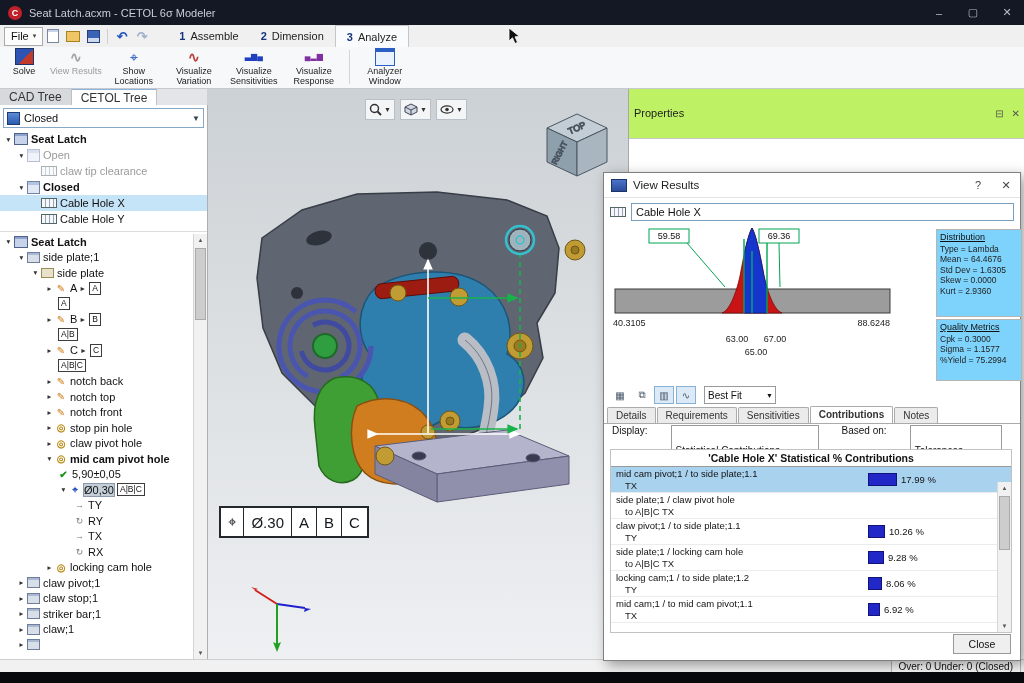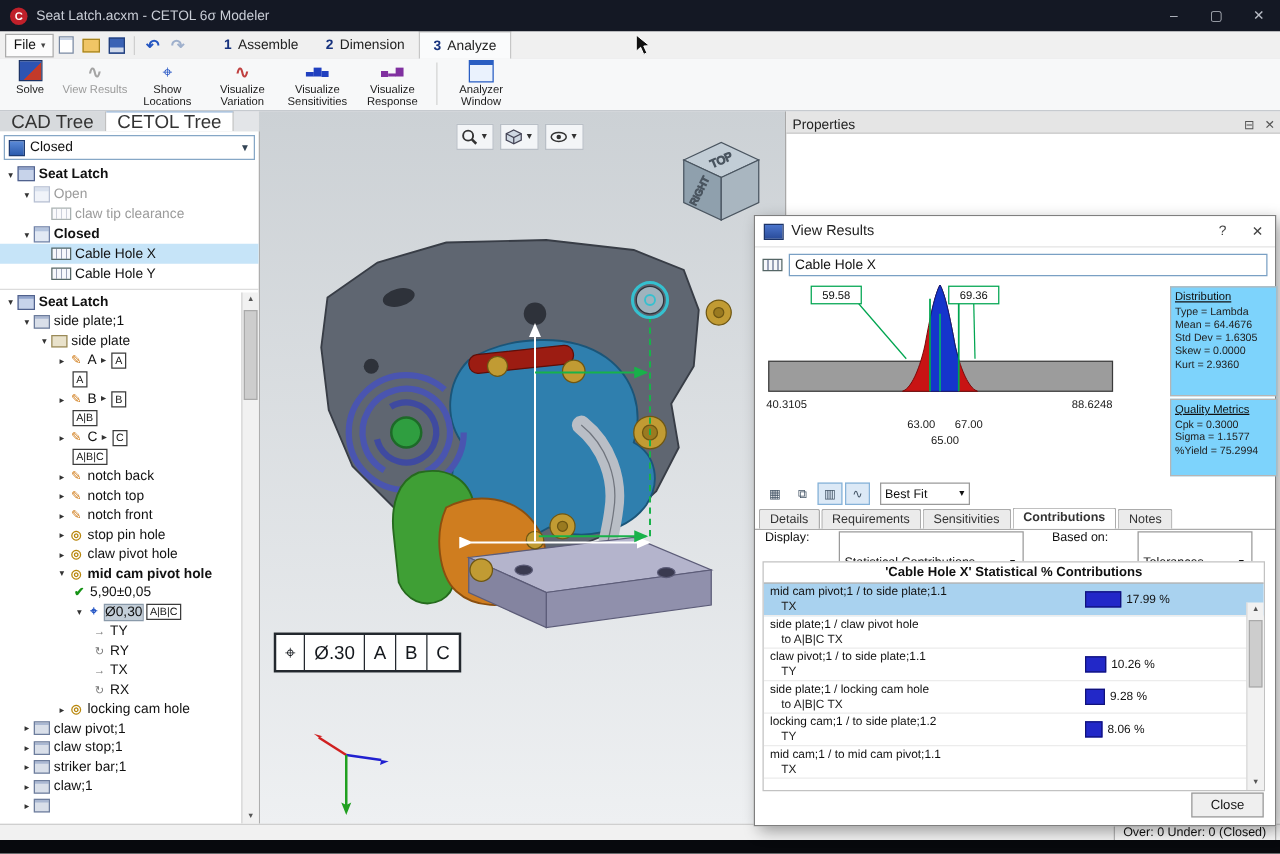--- a/index.html
+++ b/index.html
@@ -36,21 +36,21 @@
   .tbtn.disabled{color:#9b9b9b}
   .ticon{height:17px;display:flex;align-items:center;justify-content:center;margin-bottom:1px}
   .solve-ic{width:17px;height:15px;background:linear-gradient(135deg,#2d54b2 55%,#c23a2a 55%);border:1px solid #1c3468}
   .curve-g{font-size:14px;font-weight:bold}
   .bars-g{font-size:8px;letter-spacing:0;line-height:8px}
   .anwin-ic{width:18px;height:13px;background:#eaf2fd;border:1px solid #2a5ec2;border-top:4px solid #2a5ec2}
   .tsep{width:1px;height:34px;background:#d4d4d4;margin:3px 5px 0}
   
   .ptabs{position:absolute;left:0;top:88px;width:207px;height:17px;background:#e3e5e8;
          border-bottom:1px solid #c4c4c4;display:flex;z-index:20}
-  .ptab{padding:1px 9px 0;font-size:15px;color:#333;background:#d7dadd;border-right:1px solid #c0c0c0;
+  .ptab{padding:1px 9px 0;font-size:12px;color:#333;background:#d7dadd;border-right:1px solid #c0c0c0;
         display:flex;align-items:center}
   .ptab.active{background:#ffffff;border-top:2px solid #8fb2d9;padding-top:0}
   .pbody{position:absolute;left:0;top:105px;width:207px;height:554px;background:#fff;
          border-right:1px solid #aeaeae;overflow:hidden;z-index:20}
   .combo{margin:3px;height:18px;border:1px solid #86a7c6;display:flex;align-items:center;
          gap:4px;padding:0 3px;font-size:11px;position:relative;background:#fff}
   .combo .car{position:absolute;right:3px;font-size:8px;color:#345}
   .grid-ic{width:11px;height:11px;background:linear-gradient(#5b8ad8,#2c5cae);border:1px solid #1d3c74}
   .trow{display:flex;align-items:center;height:16px;white-space:nowrap;padding-right:2px}
   .tr2 .trow{height:15.5px}
@@ -90,22 +90,22 @@
   .vbtn{height:19px;padding:0 3px;background:#f3f5f7;border:1px solid #b9bfc6;display:flex;
         align-items:center;gap:2px}
   .vbtn .car{font-size:7px;color:#333}
   .fcf{position:absolute;left:12px;top:418px;display:flex;background:#fff;border:2px solid #23282e;
        height:28px;align-items:stretch;font-size:15px;color:#14181d}
   .fcf span{display:flex;align-items:center;padding:0 7px;border-left:1.5px solid #23282e}
   .fcf span:first-child{border-left:none}
   
   .props{position:absolute;left:628px;top:88px;width:396px;height:571px;background:#fff;
          border-left:1px solid #a8a8a8;z-index:15}
-  .props-h{height:18px;background:#e5e5e5;border-bottom:1px solid #c9c9c9;display:flex;
-           align-items:flex-end;padding:0 5px;font-size:11px;color:#222}
+  .props-h{height:18px;background:#bef264;border-bottom:1px solid #c9c9c9;display:flex;
+           align-items:center;padding:16px 5px;font-size:11px;color:#222}
   .props-h .ic-right{margin-left:auto;display:flex;gap:8px;color:#555;font-size:10px}
   
   .dialog{position:absolute;left:603px;top:172px;width:416px;height:487px;background:#fff;
           border:1px solid #7f7f7f;box-shadow:4px 4px 12px rgba(0,0,0,.38);z-index:50}
   .dlg-title{height:24px;display:flex;align-items:center;background:#fff;border-bottom:1px solid #e4e4e4}
   .dlg-ic{width:14px;height:11px;background:linear-gradient(#4a74cc,#2a4c9a);border:1px solid #1c3468;
           margin:0 6px 0 7px}
   .dlg-title .t{font-size:11.5px;color:#222;flex:1}
   .dlg-hbtn{width:28px;text-align:center;color:#444;font-size:11px}
   .name-row{height:24px;display:flex;align-items:center;gap:5px;padding:2px 6px}
@@ -709,20 +709,24 @@
       <div class="cval">
         <span class="cbar" style="width: 12px;"></span>
         <span class="cpct">8.06 %</span>
       </div>
     </div>
     <div class="crow">
       <div class="cname">
         <div>mid cam;1 / to mid cam pivot;1.1</div>
         <div class="l2">TX</div>
       </div>
+      <div class="cval">
+        <span class="cbar" style="width: 10px;"></span>
+        <span class="cpct">6.92 %</span>
+      </div>
     </div>
     <div class="tscroll">
       <span class="sarrow">▲</span>
       <span class="sthumb" style="height:52px"></span>
       <span class="sarrow" style="margin-top:auto">▼</span>
     </div>
   </div>
 
   <div class="dlg-close">
     <span>Close</span>

